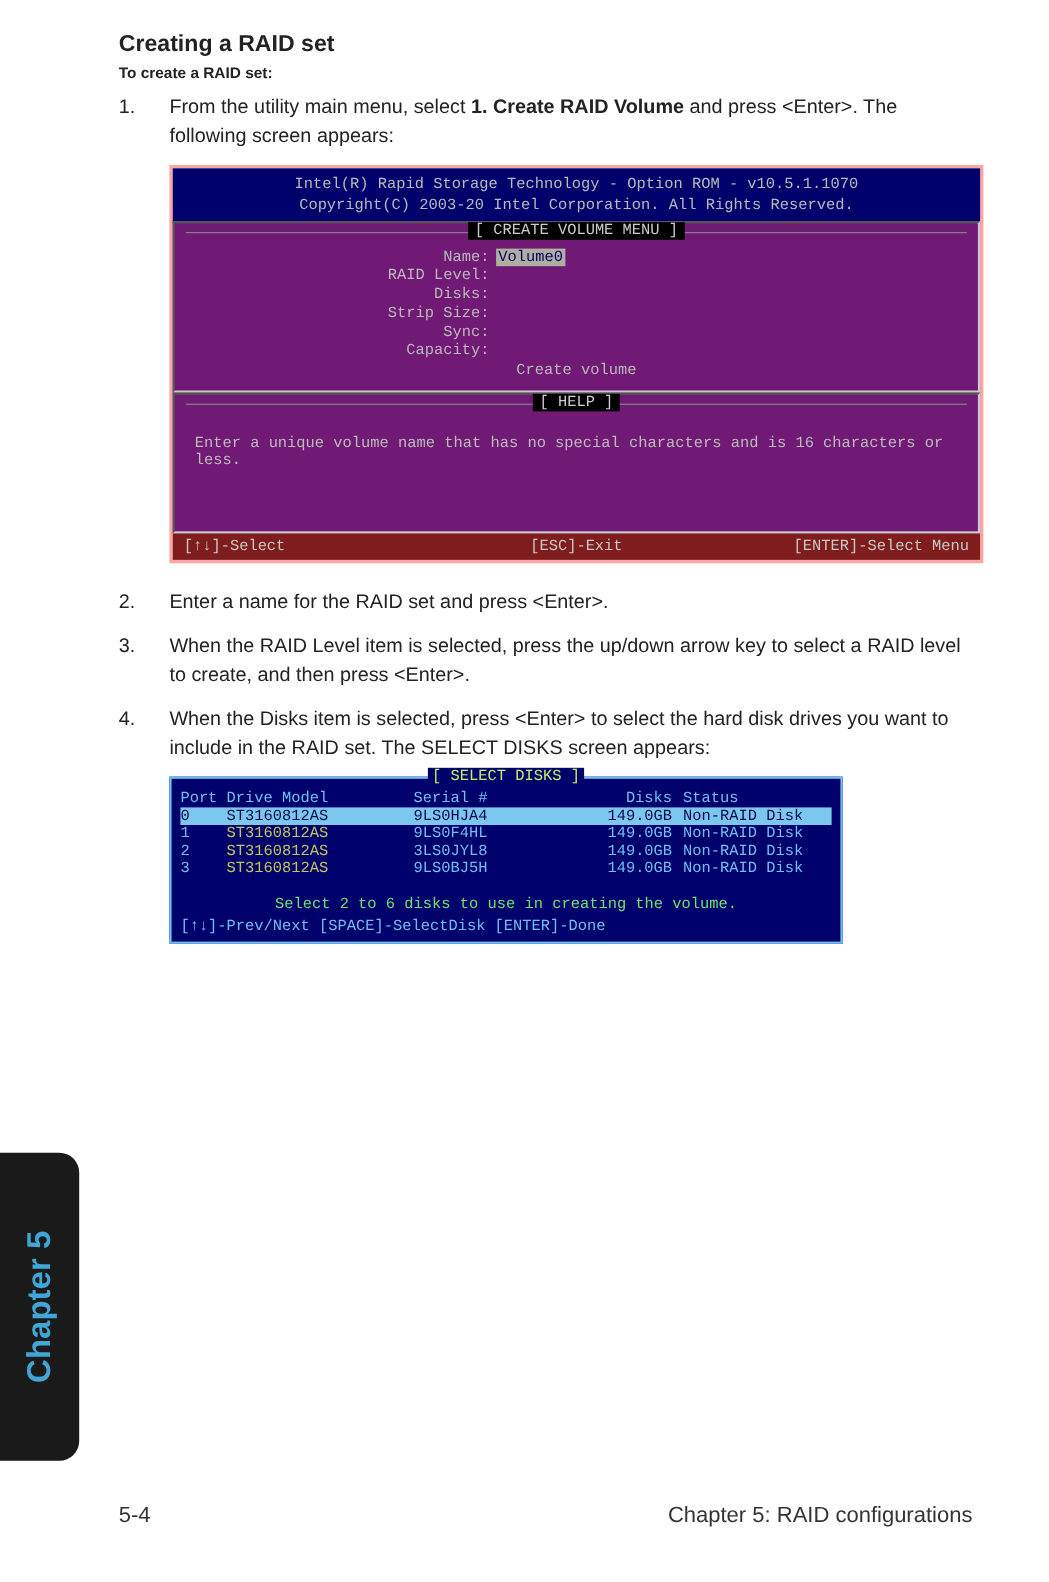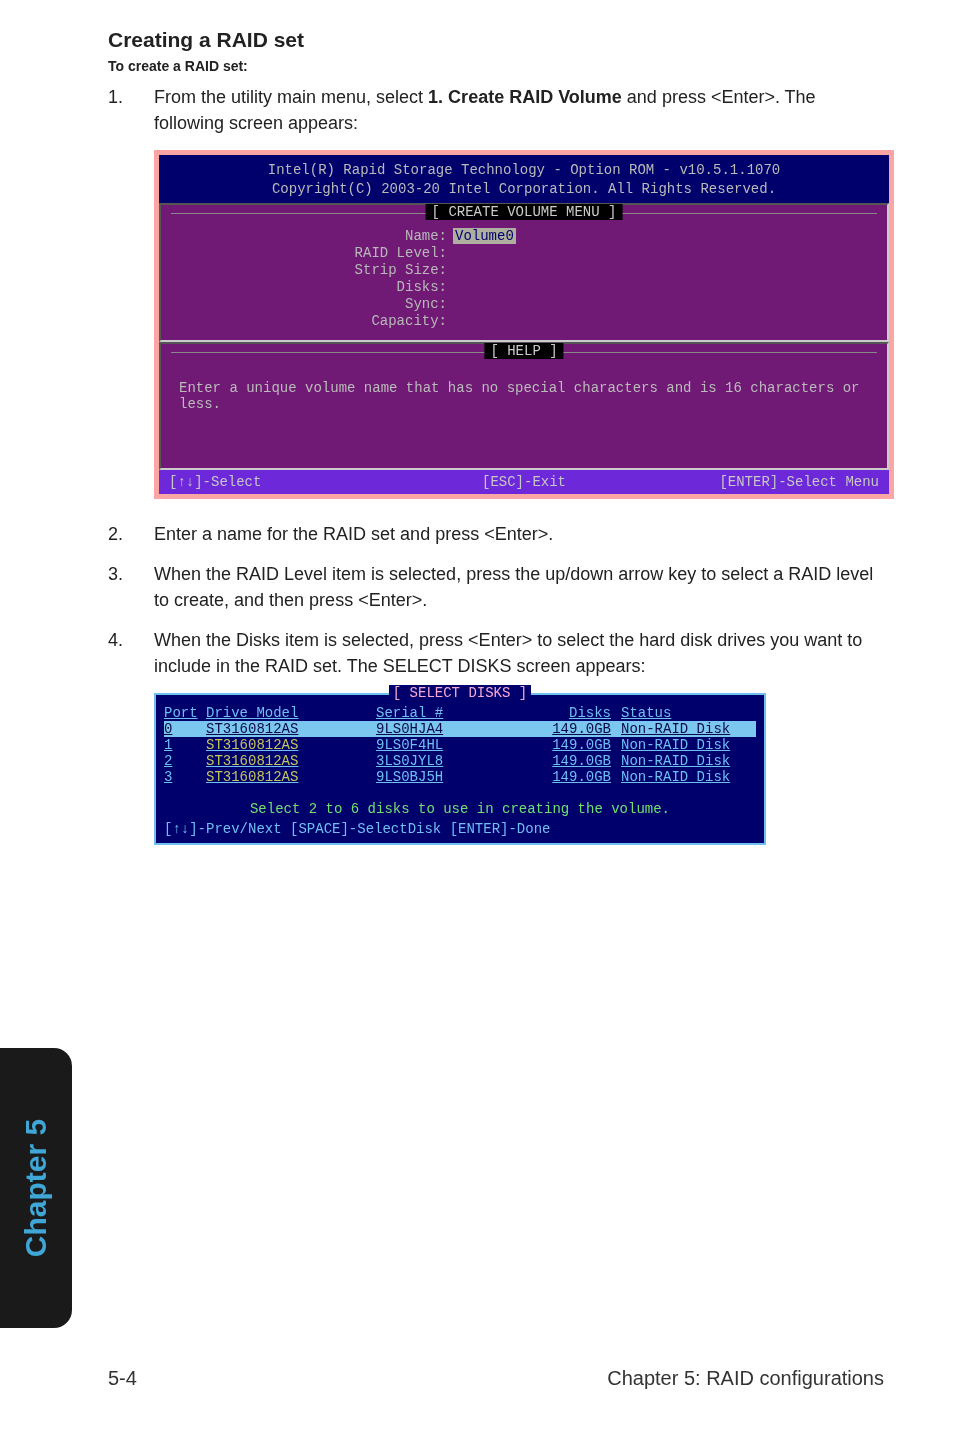--- a/index.html
+++ b/index.html
@@ -5,43 +5,43 @@
   * { box-sizing: border-box; margin: 0; padding: 0; }
   html, body { width: 954px; height: 1438px; background: #fff; font-family: Arial, Helvetica, sans-serif; color: #222; }
   .page { padding: 28px 70px 40px 108px; position: relative; height: 100%; }
   h3.section { font-size: 21px; font-weight: bold; margin-bottom: 6px; }
   .subhead { font-size: 14px; font-weight: bold; margin-bottom: 10px; }
   .step-row { display: flex; margin-bottom: 14px; font-size: 18px; line-height: 1.45; }
   .step-num { width: 46px; flex: 0 0 46px; }
   .step-text { flex: 1; }
 
   
-  .bios1 { width: 740px; margin: 10px 0 22px 46px; font-family: "Courier New", monospace; font-size: 14px; color: #b9b9b9; border: 5px solid #fca5a5; }
+  .bios1 { width: 740px; margin: 10px 0 22px 46px; font-family: "Courier New", monospace; font-size: 14px; color: #b9b9b9; border: 3px solid #fca5a5; }
   .bios-top { background: #00006d; padding: 6px 10px 4px; text-align: center; line-height: 1.35; }
   .bios-sunken { background: #701a75; border: 2px solid #555; border-right-color: #ccc; border-bottom-color: #ccc; margin: 0; }
   .panel-title-row { position: relative; height: 10px; border-top: 1px solid #888; margin: 8px 10px 0; }
   .panel-title { position: absolute; top: -10px; left: 50%; transform: translateX(-50%); background: #000; padding: 0 6px; color: #ccc; }
   .panel-body { padding: 4px 12px 10px; }
   .kv { display: flex; margin: 1px 0; }
   .kv .k { width: 280px; text-align: right; padding-right: 6px; }
   .kv .v { flex: 1; }
   .vol-hl { background: #afafa0; color: #00006d; padding: 0 2px; }
   .create-vol { text-align: center; margin-top: 2px; }
   .help-body { padding: 18px 18px 56px; color: #bbb; }
-  .bios-footer { background: #6d28d9; display: flex; padding: 4px 10px; color: #c7c7c7; }
+  .bios-footer { background: #7f1d1d; display: flex; padding: 4px 10px; color: #c7c7c7; }
   .bf-left { flex: 1; }
   .bf-mid { flex: 1; text-align: center; }
   .bf-right { flex: 1; text-align: right; }
 
   
   .bios2 { width: 612px; margin: 8px 0 0 46px; font-family: "Courier New", monospace; font-size: 14px; background: #00006d; color: #6fbff0; border: 2px solid #6fbff0; position: relative; padding-top: 8px; }
   .bios2-title-row { position: absolute; top: -10px; left: 0; right: 0; text-align: center; }
-  .bios2-title { background: #00006d; padding: 0 4px; color: #f9a8d4; }
+  .bios2-title { background: #00006d; padding: 0 4px; color: #bef264; }
   .tbl { padding: 2px 8px 2px; }
-  .trow { display: flex; white-space: pre; text-decoration: underline; }
+  .trow { display: flex; white-space: pre; }
   .c-port { width: 42px; }
   .c-model { width: 170px; }
   .c-serial { width: 150px; }
   .c-size { width: 95px; text-align: right; padding-right: 10px;}
   .c-status { flex: 1; }
   .hdr { color: #6fbff0; }
   .row-hl { background: #7cc7ef; color: #0a0a4a; }
   .row-hl .c-status { color: #0a0a4a; }
   .select-note { text-align: center; color: #6fe06f; padding: 14px 0 4px; }
   .bios2-foot { padding: 0 8px 6px; color: #6fbff0; display:flex; }
@@ -82,35 +82,36 @@
       <div class="panel-body">
         <div class="kv">
             <div class="k">Name:</div>
             <div class="v"><span class="vol-hl">Volume0</span></div>
           </div>
         <div class="kv">
             <div class="k">RAID Level:</div>
             <div class="v"></div>
           </div>
         <div class="kv">
-            <div class="k">Strip Size:</div>
+            <div class="k">Disks:</div>
             <div class="v"></div>
           </div>
         <div class="kv">
-            <div class="k">Disks:</div>
+            <div class="k">Strip Size:</div>
             <div class="v"></div>
           </div>
         <div class="kv">
             <div class="k">Sync:</div>
             <div class="v"></div>
           </div>
         <div class="kv">
             <div class="k">Capacity:</div>
             <div class="v"></div>
           </div>
+        <div class="create-vol">Create volume</div>
       </div>
     </div>
     <div class="bios-sunken">
       <div class="panel-title-row">
           <span class="panel-title">[ HELP ]</span>
         </div>
       <div class="help-body">Enter a unique volume name that has no special characters and is 16 characters or less.</div>
     </div>
     <div class="bios-footer">
       <div class="bf-left">[↑↓]-Select</div>

